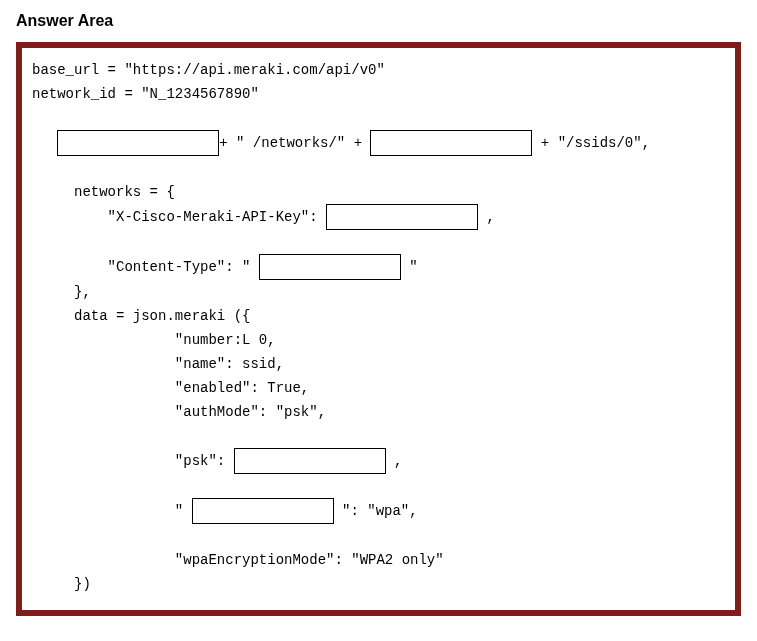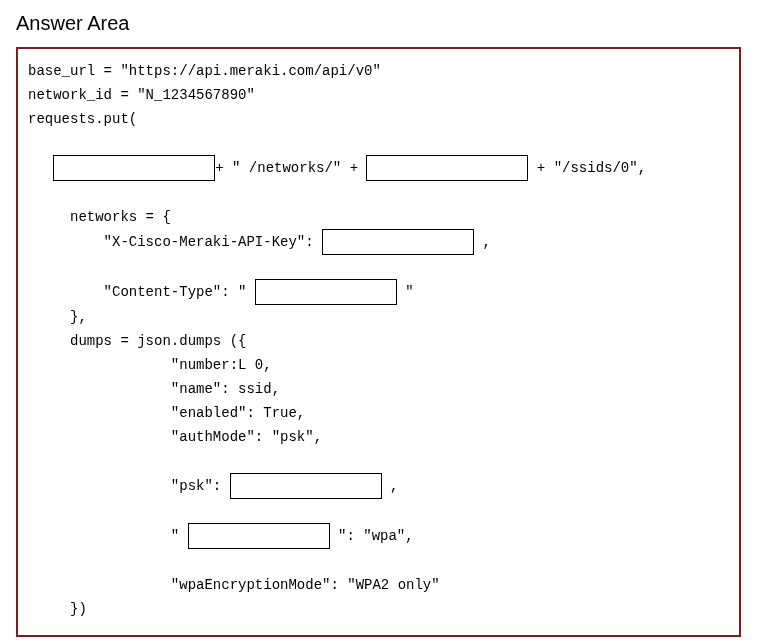--- a/index.html
+++ b/index.html
@@ -6,26 +6,26 @@
     font-family: "Courier New", monospace;
     font-size: 14px;
     background: #fff;
     margin: 0;
     padding: 12px 16px;
     width: 757px;
     box-sizing: border-box;
   }
   .title {
     font-family: Arial, Helvetica, sans-serif;
-    font-weight: normal;
-    font-size: 20px;
+    font-weight: bold;
+    font-size: 16px;
     margin-bottom: 12px;
   }
   .code-box {
-    border: 2px solid #7f1d1d;
+    border: 6px solid #7f1d1d;
     padding: 10px 10px 14px 10px;
     margin-bottom: 18px;
     line-height: 1.6;
   }
   .line {
     white-space: pre;
     display: flex;
     align-items: center;
     flex-wrap: nowrap;
     min-height: 24px;
@@ -46,21 +46,20 @@
   .w-ct  { width: 140px; }
 </style>
 </head>
 <body>
 
 <div class="title">Answer Area</div>
 
 <div class="code-box">
   <div class="line"><span class="seg">base_url = "https://api.meraki.com/api/v0"</span></div>
   <div class="line"><span class="seg">network_id = "N_1234567890"</span></div>
-  <div class="line"><span class="seg">requests.put(</span></div>
   <div class="line" style="height:10px"></div>
 
   <div class="line">
     <span class="seg">   </span>
     <span class="drop w-med"></span>
     <span class="seg">+ " /networks/" + </span>
     <span class="drop w-med"></span>
     <span class="seg"> + "/ssids/0",</span>
   </div>
 
@@ -75,21 +74,21 @@
 
   <div class="line" style="height:10px"></div>
 
   <div class="line">
     <span class="seg">         "Content-Type": " </span>
     <span class="drop w-ct"></span>
     <span class="seg"> "</span>
   </div>
 
   <div class="line"><span class="seg">     },</span></div>
-  <div class="line"><span class="seg">     dumps = json.dumps ({</span></div>
+  <div class="line"><span class="seg">     data = json.meraki ({</span></div>
   <div class="line"><span class="seg">                 "number:L 0,</span></div>
   <div class="line"><span class="seg">                 "name": ssid,</span></div>
   <div class="line"><span class="seg">                 "enabled": True,</span></div>
   <div class="line"><span class="seg">                 "authMode": "psk",</span></div>
 
   <div class="line" style="height:10px"></div>
 
   <div class="line">
     <span class="seg">                 "psk": </span>
     <span class="drop w-lg"></span>

